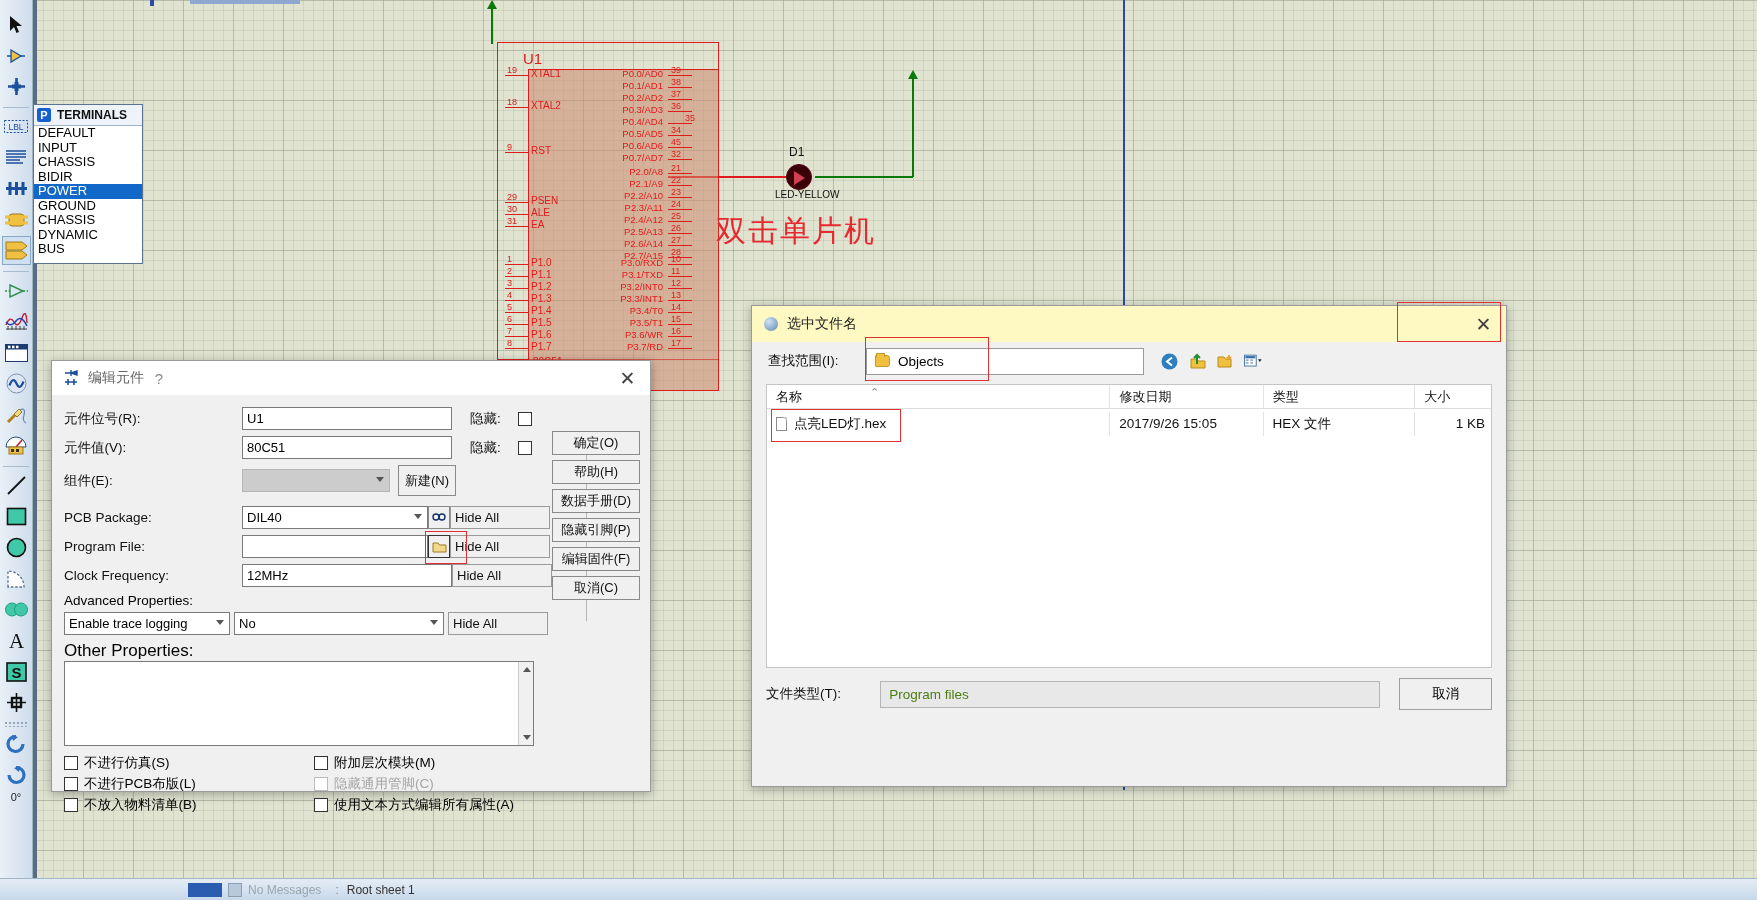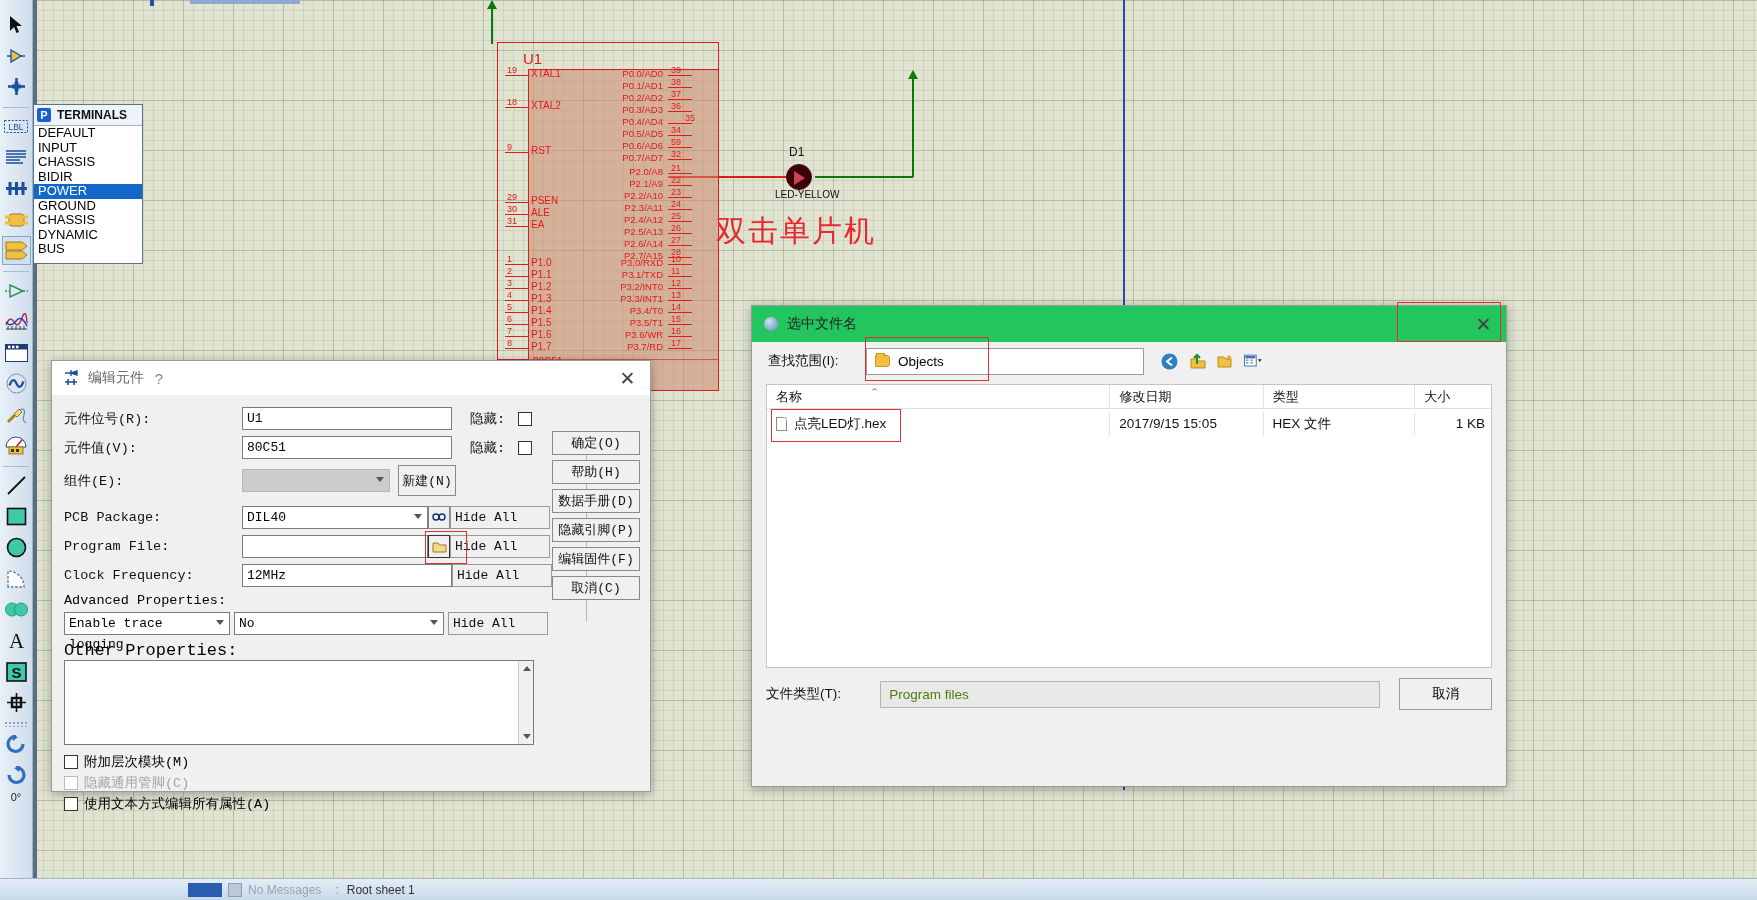--- a/index.html
+++ b/index.html
@@ -119,21 +119,21 @@
   .dlg-title .tt { margin-left: 8px; color: #666; }
   .dlg-x { margin-left: auto; width: 45px; height: 34px; display: flex;
     align-items: center; justify-content: center; font-size: 19px; color: #444;
     cursor: pointer; font-family: "DejaVu Sans", sans-serif; }
   .dlg-q { width: 30px; text-align: center; color: #888; font-size: 15px; cursor: pointer; }
 
   
   #editdlg { left: 51px; top: 360px; width: 600px; height: 432px; }
   #editdlg .dlg-title { background: #ffffff; }
   .ec-icon { width: 18px; height: 18px; position: relative; }
-  #ec-body { position: relative; padding: 12px 10px 0 12px; height: 398px; font-family: Liberation Mono, monospace; }
+  #ec-body { position: relative; padding: 12px 10px 0 12px; height: 398px; }
   .row { display: flex; align-items: center; margin-bottom: 6px; }
   .lbl { font-size: 13.5px; color: #111; width: 178px; }
   .ti { height: 23px; border: 1px solid #7a7a7a; background: #fff; font-size: 13px;
     padding: 0 4px; line-height: 21px; color: #000; }
   .sel-box { height: 23px; border: 1px solid #7a7a7a; background: #fff; font-size: 13px;
     padding: 0 4px; line-height: 21px; color: #000; position: relative; }
   .sel-box.grey { background: #cccccc; border: 1px solid #b5b5b5; color:#777; }
   .sel-box .chev, .ti .chev { position: absolute; right: 5px; top: 7px;
     width: 0; height: 0; border-left: 4px solid transparent;
     border-right: 4px solid transparent; border-top: 5px solid #555; }
@@ -160,21 +160,21 @@
   .sc-dn { bottom: 5px; border-top: 5px solid #555; }
   #ec-checks { display: flex; margin-top: 8px; font-size: 13.5px; }
   .ck-col { width: 250px; }
   .ck-row { display: flex; align-items: center; gap: 6px; margin-bottom: 3px; }
   .ck-row.dim span { color: #a5a5a5; }
   .redbox { position: absolute; border: 1px solid #e03030; pointer-events: none; }
 
   
   #filedlg { left: 751px; top: 305px; width: 756px; height: 482px; background: #f0f0f0; }
   #fd-title { height: 36px; display: flex; align-items: center; padding-left: 12px;
-    font-size: 14px; color: #222; background: #22c55e; }
+    font-size: 14px; color: #222; background: #fef9c3; }
   .fd-globe { width: 14px; height: 14px; border-radius: 50%;
     background: radial-gradient(circle at 35% 32%, #cfe2f5, #5f87ad); margin-right: 9px; }
   #fd-lookin { display: flex; align-items: center; padding: 0 16px; height: 38px; }
   #fd-lookin .lbl2 { font-size: 13.5px; width: 98px; color: #111; }
   #fd-combo { width: 278px; height: 27px; border: 1px solid #9a9a9a; background: #fff;
     display: flex; align-items: center; padding-left: 8px; font-size: 13.5px;
     position: relative; }
   .folder-ico { width: 15px; height: 12px; background: #f0c040; border: 1px solid #c9962a;
     border-radius: 1px 3px 3px 1px; margin-right: 8px; position: relative; }
   .folder-ico::before { content:""; position:absolute; left:0; top:-3px; width:7px; height:3px;
@@ -276,21 +276,21 @@
         <div class="pin-r" style="top: 50px; right: 56px;">P0.2/AD2</div>
         <div class="pinnum-r" style="top: 59px; left: 174px;">36</div>
         <div class="wire-r" style="left: 171px; top: 69px; width: 24px;"></div>
         <div class="pin-r" style="top: 62px; right: 56px;">P0.3/AD3</div>
         <div class="pinnum-r" style="top: 71px; left: 188px;">35</div>
         <div class="wire-r" style="left: 171px; top: 81px; width: 24px;"></div>
         <div class="pin-r" style="top: 74px; right: 56px;">P0.4/AD4</div>
         <div class="pinnum-r" style="top: 83px; left: 174px;">34</div>
         <div class="wire-r" style="left: 171px; top: 93px; width: 24px;"></div>
         <div class="pin-r" style="top: 86px; right: 56px;">P0.5/AD5</div>
-        <div class="pinnum-r" style="top: 95px; left: 174px;">59</div>
+        <div class="pinnum-r" style="top: 95px; left: 174px;">45</div>
         <div class="wire-r" style="left: 171px; top: 105px; width: 24px;"></div>
         <div class="pin-r" style="top: 98px; right: 56px;">P0.6/AD6</div>
         <div class="pinnum-r" style="top: 107px; left: 174px;">32</div>
         <div class="wire-r" style="left: 171px; top: 117px; width: 24px;"></div>
         <div class="pin-r" style="top: 110px; right: 56px;">P0.7/AD7</div>
         <div class="pinnum-r" style="top: 121px; left: 174px;">21</div>
         <div class="wire-r" style="left: 171px; top: 131px; width: 24px;"></div>
         <div class="pin-r" style="top: 124px; right: 56px;">P2.0/A8</div>
         <div class="pinnum-r" style="top: 133px; left: 174px;">22</div>
         <div class="wire-r" style="left: 171px; top: 143px; width: 24px;"></div>
@@ -608,20 +608,34 @@
 
       <div id="ec-other" style="font-size:17px;">Other Properties:</div>
       <div id="ec-textarea">
         <div id="ec-scroll">
           <i class="sc-ar sc-up"></i>
           <i class="sc-ar sc-dn"></i>
         </div>
       </div>
 
       <div id="ec-checks">
+        <div class="ck-col" id="ck-left">
+            <div class="ck-row">
+              <i class="cbx"></i>
+              <span>不进行仿真(S)</span>
+            </div>
+            <div class="ck-row">
+              <i class="cbx"></i>
+              <span>不进行PCB布版(L)</span>
+            </div>
+            <div class="ck-row">
+              <i class="cbx"></i>
+              <span>不放入物料清单(B)</span>
+            </div>
+          </div>
         <div class="ck-col" id="ck-right">
             <div class="ck-row">
               <i class="cbx"></i>
               <span>附加层次模块(M)</span>
             </div>
             <div class="ck-row dim">
               <i class="cbx dim"></i>
               <span>隐藏通用管脚(C)</span>
             </div>
             <div class="ck-row">
@@ -693,21 +707,21 @@
           <div class="fd-col" style="width: 160px;">修改日期</div>
           <div class="fd-col" style="width: 158px;">类型</div>
           <div class="fd-col" style="width: 80px;">大小</div>
         </div>
       <div id="fd-rows">
           <div id="fd-row">
             <div class="fd-col" style="width: 358px; display: flex; align-items: center;">
               <i class="file-ico"></i>
               <span>点亮LED灯.hex</span>
             </div>
-            <div class="fd-col" style="width: 160px;">2017/9/15 15:05</div>
+            <div class="fd-col" style="width: 160px;">2017/9/26 15:05</div>
             <div class="fd-col" style="width: 158px;">HEX 文件</div>
             <div class="fd-col" style="width: 80px; text-align: right; padding-right: 6px;">1 KB</div>
           </div>
         </div>
       <span class="redbox" style="left:4px;top:24px;width:130px;height:33px;"></span>
     </div>
 
     <div id="fd-bottom">
       <div class="fd-brow">
         <span class="lbl3">文件类型(T):</span>

